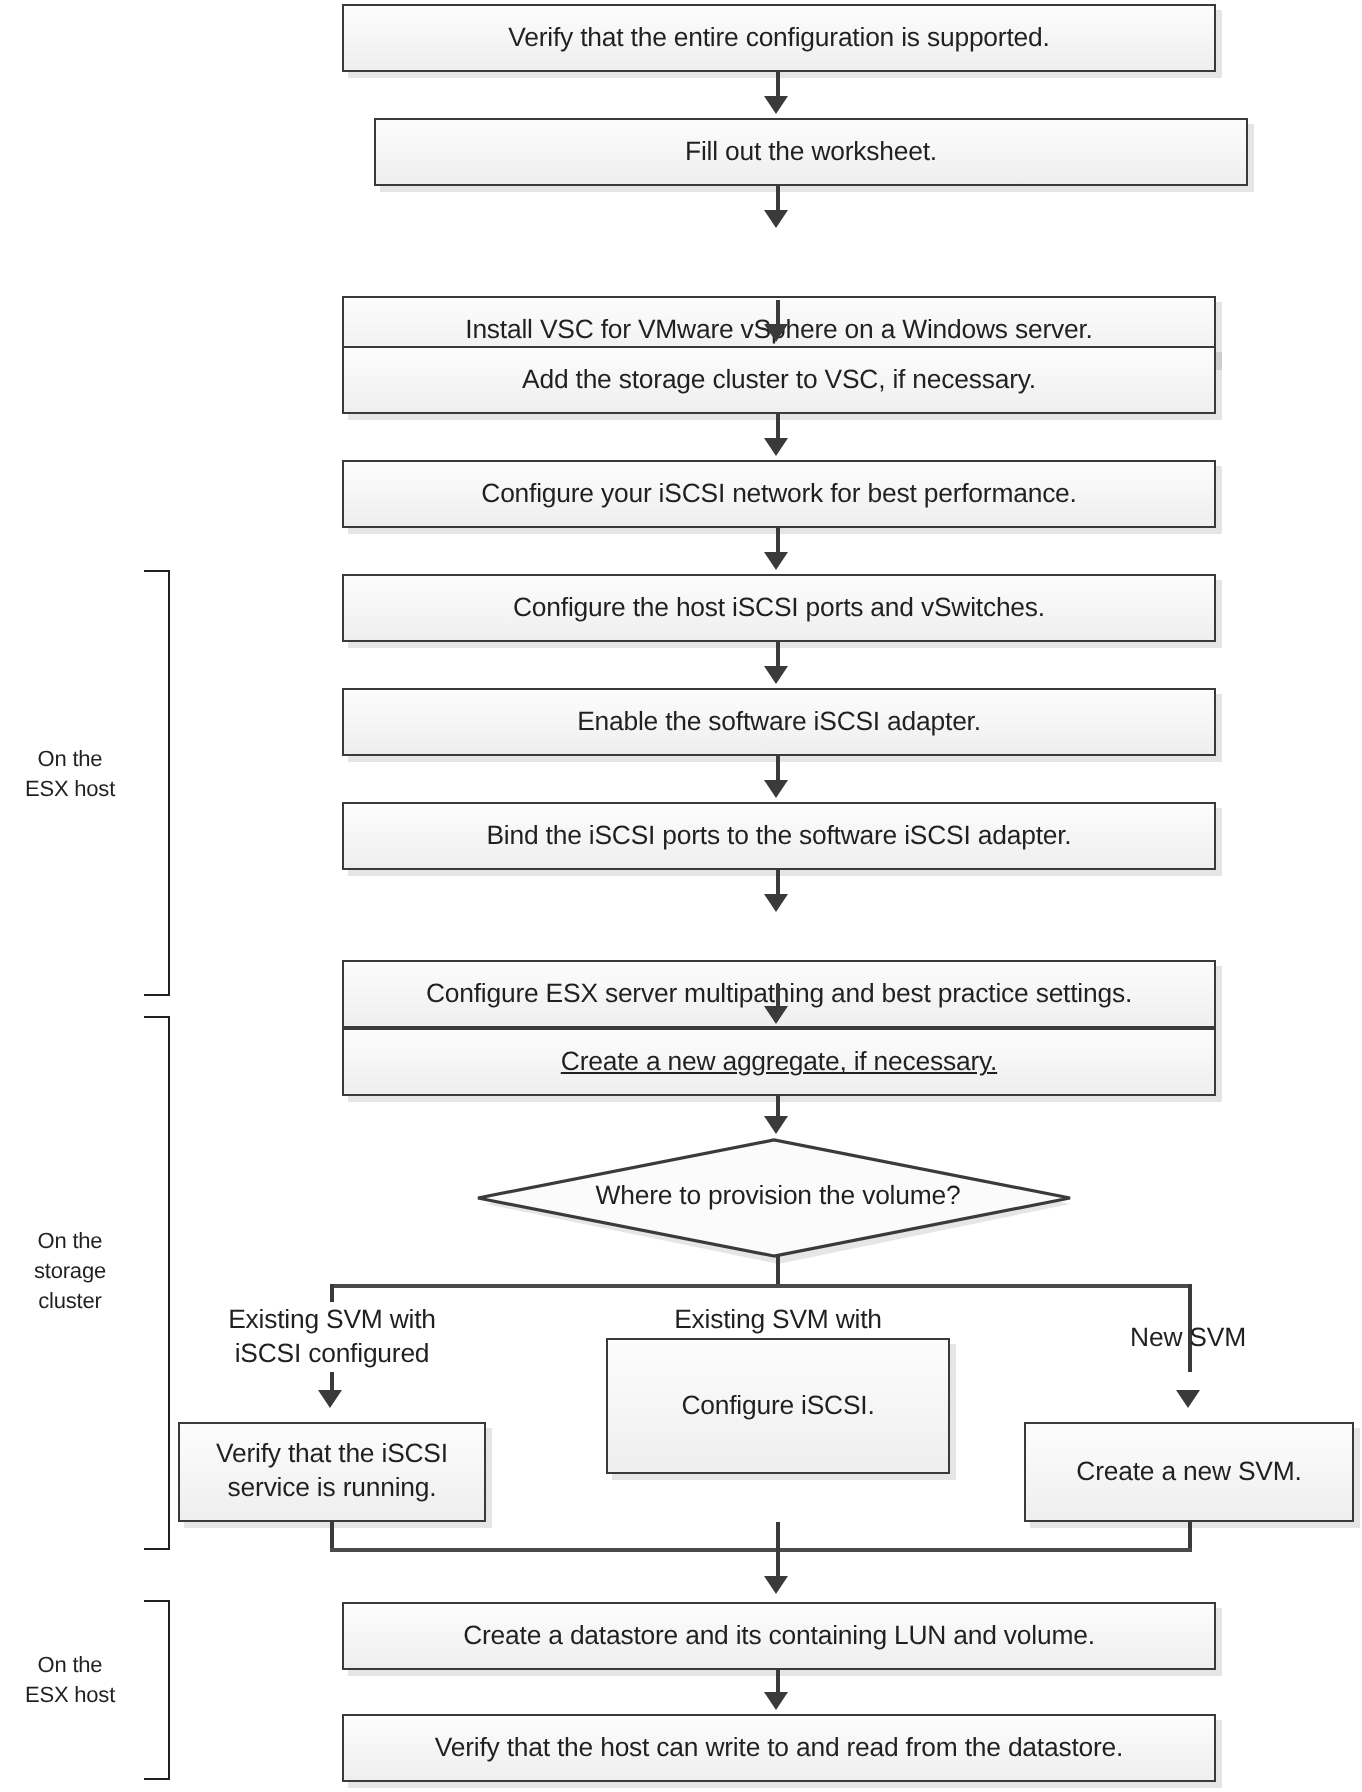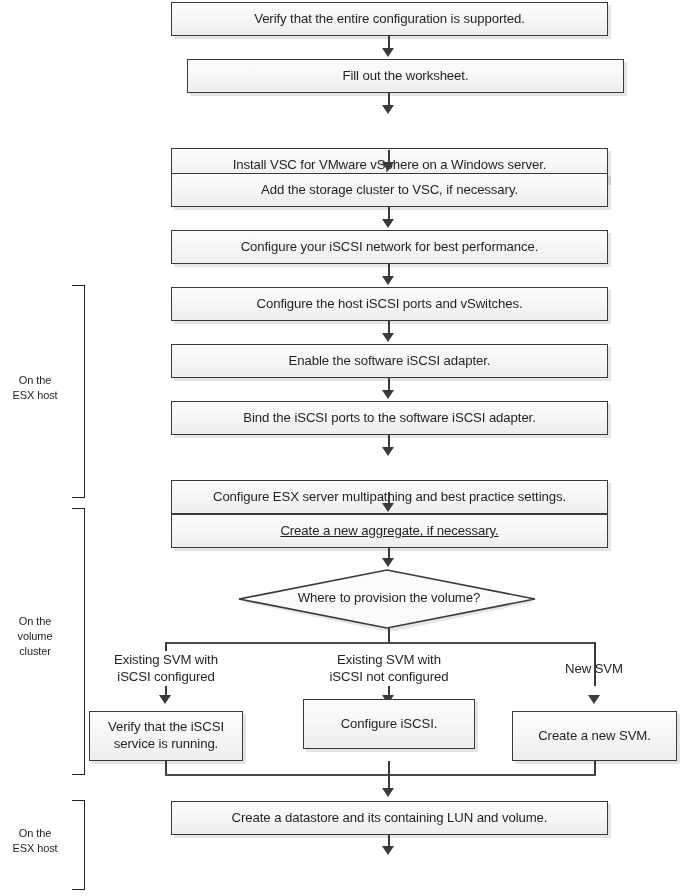--- a/index.html
+++ b/index.html
@@ -195,50 +195,53 @@
 
   <div class="vline" style="left:388px; top:686px; height:10px;"></div>
   <div class="arrowhead" style="left:382px; top:695px;"></div>
 
   <div class="arrowhead" style="left:588px; top:695px;"></div>
 
   <div class="pbox two-line" style="left:89px; top:711px; width:154px; height:50px; flex-direction:column;">
     <span>Verify that the iSCSI</span>
     <span>service is running.</span>
   </div>
-  <div class="pbox" style="left:303px; top:699px; width:172px; height:50px;">
+  <div class="pbox" style="left:303px; top:669px; width:172px; height:68px;">
     <span>Configure iSCSI.</span>
   </div>
   <div class="pbox" style="left:512px; top:711px; width:165px; height:50px;">
     <span>Create a new SVM.</span>
   </div>
 
   <div class="vline" style="left:165px; top:761px; height:15px; width:2.2px;"></div>
   <div class="vline" style="left:594px; top:761px; height:15px; width:2.2px;"></div>
   <div class="hline" style="left:165px; top:774px; width:431px;"></div>
   <div class="vline" style="left:388px; top:761px; height:28px;"></div>
   <div class="arrowhead" style="left:382px; top:788px;"></div>
 
   <div class="pbox" style="left:171px; top:801px; width:437px; height:34px;">
     <span>Create a datastore and its containing LUN and volume.</span>
   </div>
   <div class="vline" style="left:388px; top:835px; height:12px;"></div>
   <div class="arrowhead" style="left:382px; top:846px;"></div>
 
+  <div class="pbox" style="left:171px; top:857px; width:437px; height:34px;">
+    <span>Verify that the host can write to and read from the datastore.</span>
+  </div>
 
   <div class="bracket" style="left:72px; top:285px; height:213px;"></div>
   <div class="bracket-label" style="left:0px; top:373px; width:70px;">
     <div>On the</div>
     <div>ESX host</div>
   </div>
 
   <div class="bracket" style="left:72px; top:508px; height:267px;"></div>
   <div class="bracket-label" style="left:0px; top:614px; width:70px;">
     <div>On the</div>
-    <div>volume</div>
+    <div>storage</div>
     <div>cluster</div>
   </div>
 
   <div class="bracket" style="left:72px; top:800px; height:90px;"></div>
   <div class="bracket-label" style="left:0px; top:826px; width:70px;">
     <div>On the</div>
     <div>ESX host</div>
   </div>
 
 </div>

